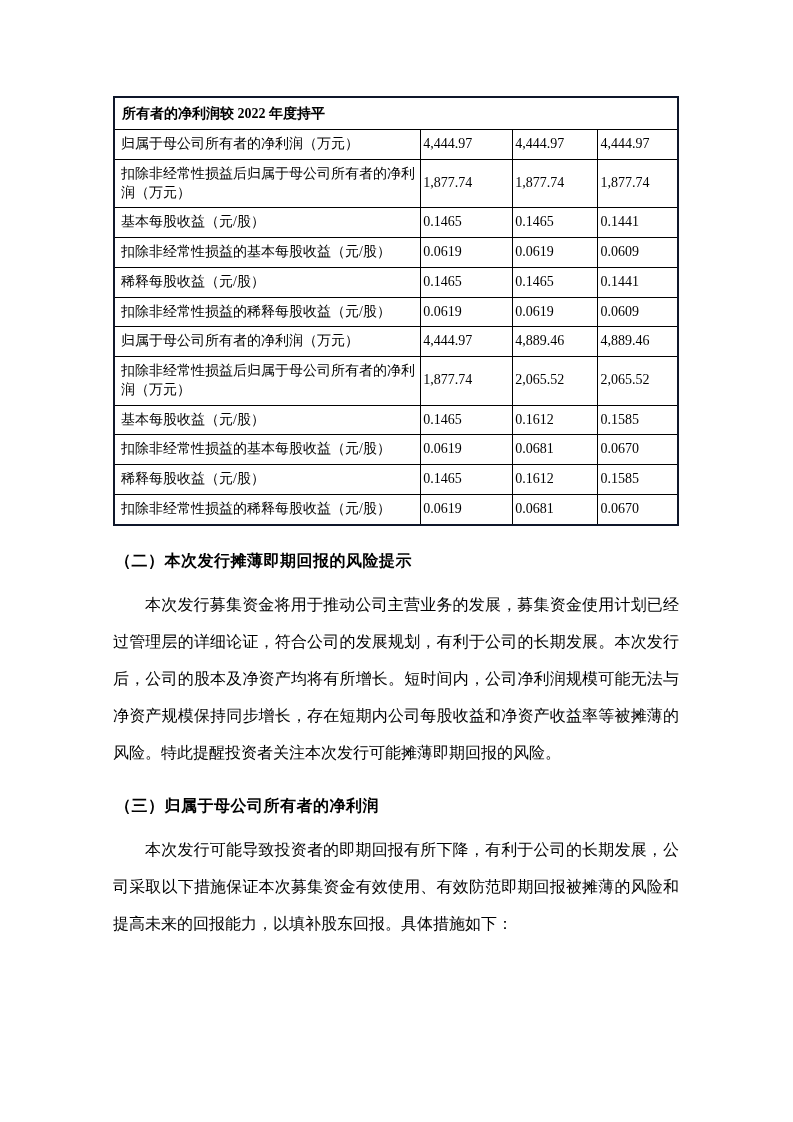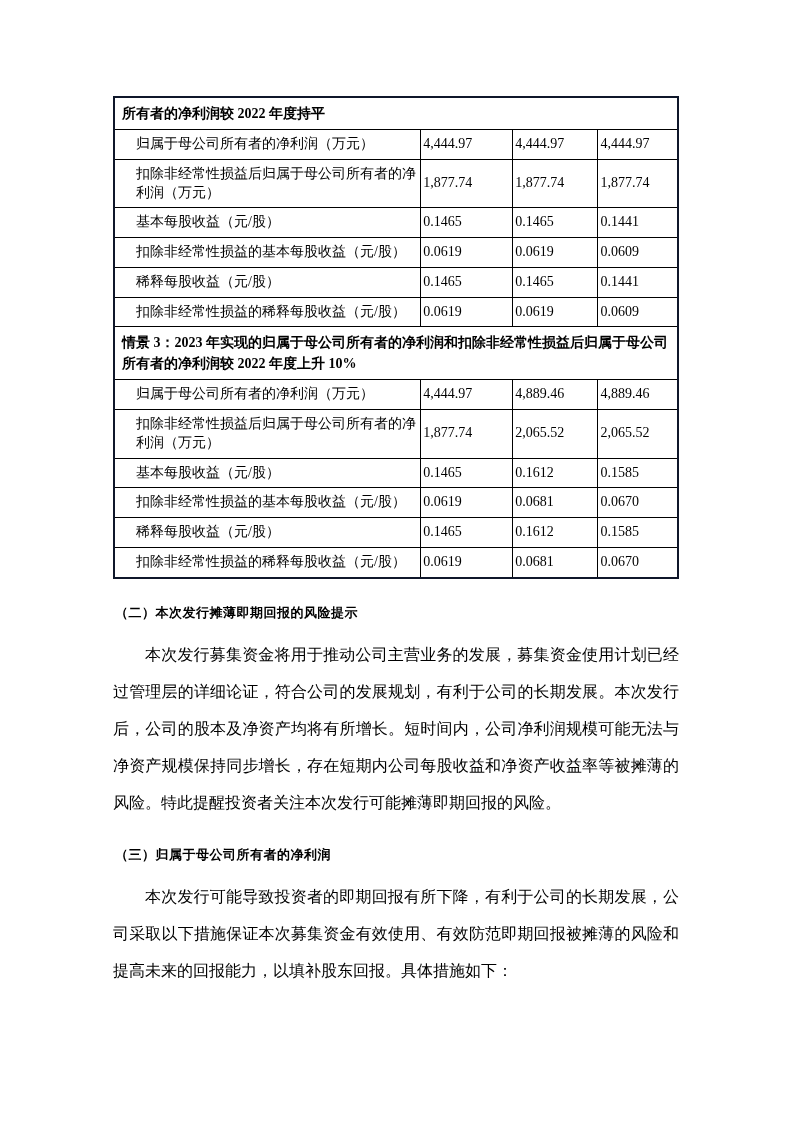--- a/index.html
+++ b/index.html
@@ -28,38 +28,38 @@
     word-break: break-all;
   }
   td.hdr {
     font-weight: bold;
     text-align: left;
     padding: 5px 6px 5px 7px;
     line-height: 1.5;
   }
   td.lbl {
     text-align: left;
-    padding: 5px 4px 5px 21px;
+    padding: 5px 4px 5px 6px;
     line-height: 1.34;
   }
   td.val {
     padding: 5px 8px 5px 2px;
     line-height: 1.34;
   }
   p.note {
     margin: 12px 0 0 2px;
     font-size: 13.2px;
     line-height: 27px;
     letter-spacing: 1.6px;
     text-align: justify;
   }
   h2.sec {
     font-family: "Liberation Sans", "DejaVu Sans", sans-serif;
     font-weight: bold;
-    font-size: 13px;
+    font-size: 16px;
     letter-spacing: 0.5px;
     margin: 25px 0 0 2px;
   }
   p.body {
     margin: 14px 0 0 0;
     font-size: 16px;
     line-height: 37px;
     text-align: justify;
     text-indent: 2em;
   }
@@ -110,23 +110,20 @@
         <td class="val">0.1465</td>
         <td class="val">0.1441</td>
       </tr>
       <tr>
         <td class="lbl">扣除非经常性损益的稀释每股收益（元/股）</td>
         <td class="val">0.0619</td>
         <td class="val">0.0619</td>
         <td class="val">0.0609</td>
       </tr>
       <tr>
-        <td class="hdr" colspan="4">情景 3：2023 年实现的归属于母公司所有者的净利润和扣除非经常性损益后归属于母公司所有者的净利润较 2022 年度上升 10%</td>
-      </tr>
-      <tr>
         <td class="lbl">归属于母公司所有者的净利润（万元）</td>
         <td class="val">4,444.97</td>
         <td class="val">4,889.46</td>
         <td class="val">4,889.46</td>
       </tr>
       <tr>
         <td class="lbl">扣除非经常性损益后归属于母公司所有者的净利润（万元）</td>
         <td class="val">1,877.74</td>
         <td class="val">2,065.52</td>
         <td class="val">2,065.52</td>

